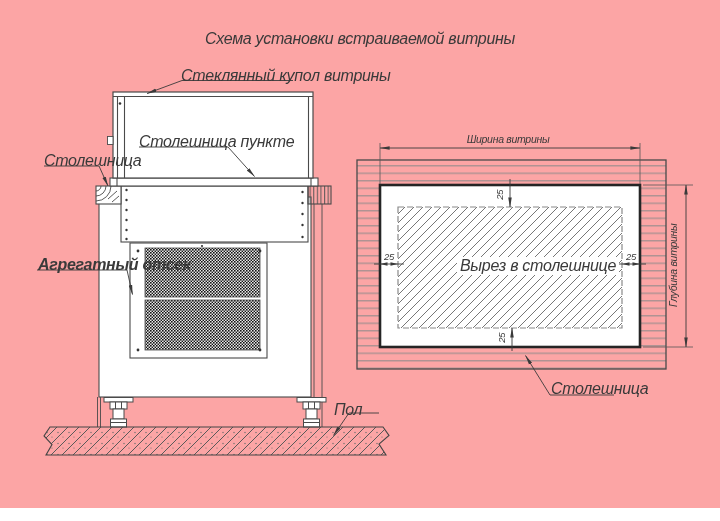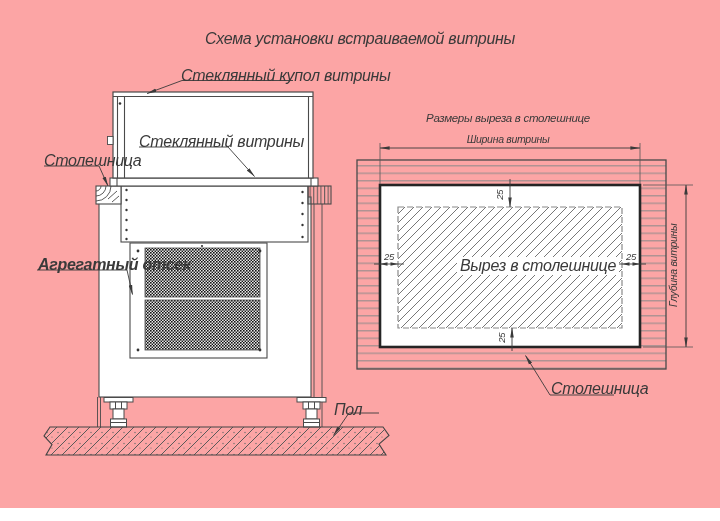--- a/index.html
+++ b/index.html
@@ -175,29 +175,28 @@
       </g>
 
       <path d="M614,395 L550,395 L525.5,355.5" stroke="#3a3a3a" stroke-width="0.9" fill="none" marker-end="url(#arrFwd)"></path>
     </g>
   </svg>
 
   <div class="lbl t-title" style="left:190px;top:31px;">Схема установки встраиваемой витрины</div>
 
   <div class="lbl t-label" style="left:181px;top:68px;">Стеклянный купол витрины</div>
 
-  <div class="lbl t-label" style="left:139px;top:134px;">Стеклянный витрины</div>
+  <div class="lbl t-label" style="left:139px;top:134px;">Столешница пункте</div>
 
   <div class="lbl t-label" style="left:44px;top:153px;">Столешница</div>
 
   <div class="lbl t-label" style="left:38px;top:257px;font-weight:bold;">Агрегатный отсек</div>
 
   <div class="lbl t-label" style="left:334px;top:402px;">Пол</div>
 
-  <div class="lbl t-head" style="left:423px;top:113px;">Размеры выреза в столешнице</div>
 
   <div class="lbl t-dim" style="left:443px;top:134px;">Ширина витрины</div>
 
   <div class="lbl t-dim rot" style="left:608px;top:260px;">Глубина витрины</div>
 
   <div class="lbl t-label knockout" style="left:457px;top:257px;">Вырез в столешнице</div>
 
   <div class="lbl t-25 rot" style="left:490px;top:190px;">25</div>
 
   <div class="lbl t-25 rot" style="left:492px;top:333px;">25</div>

